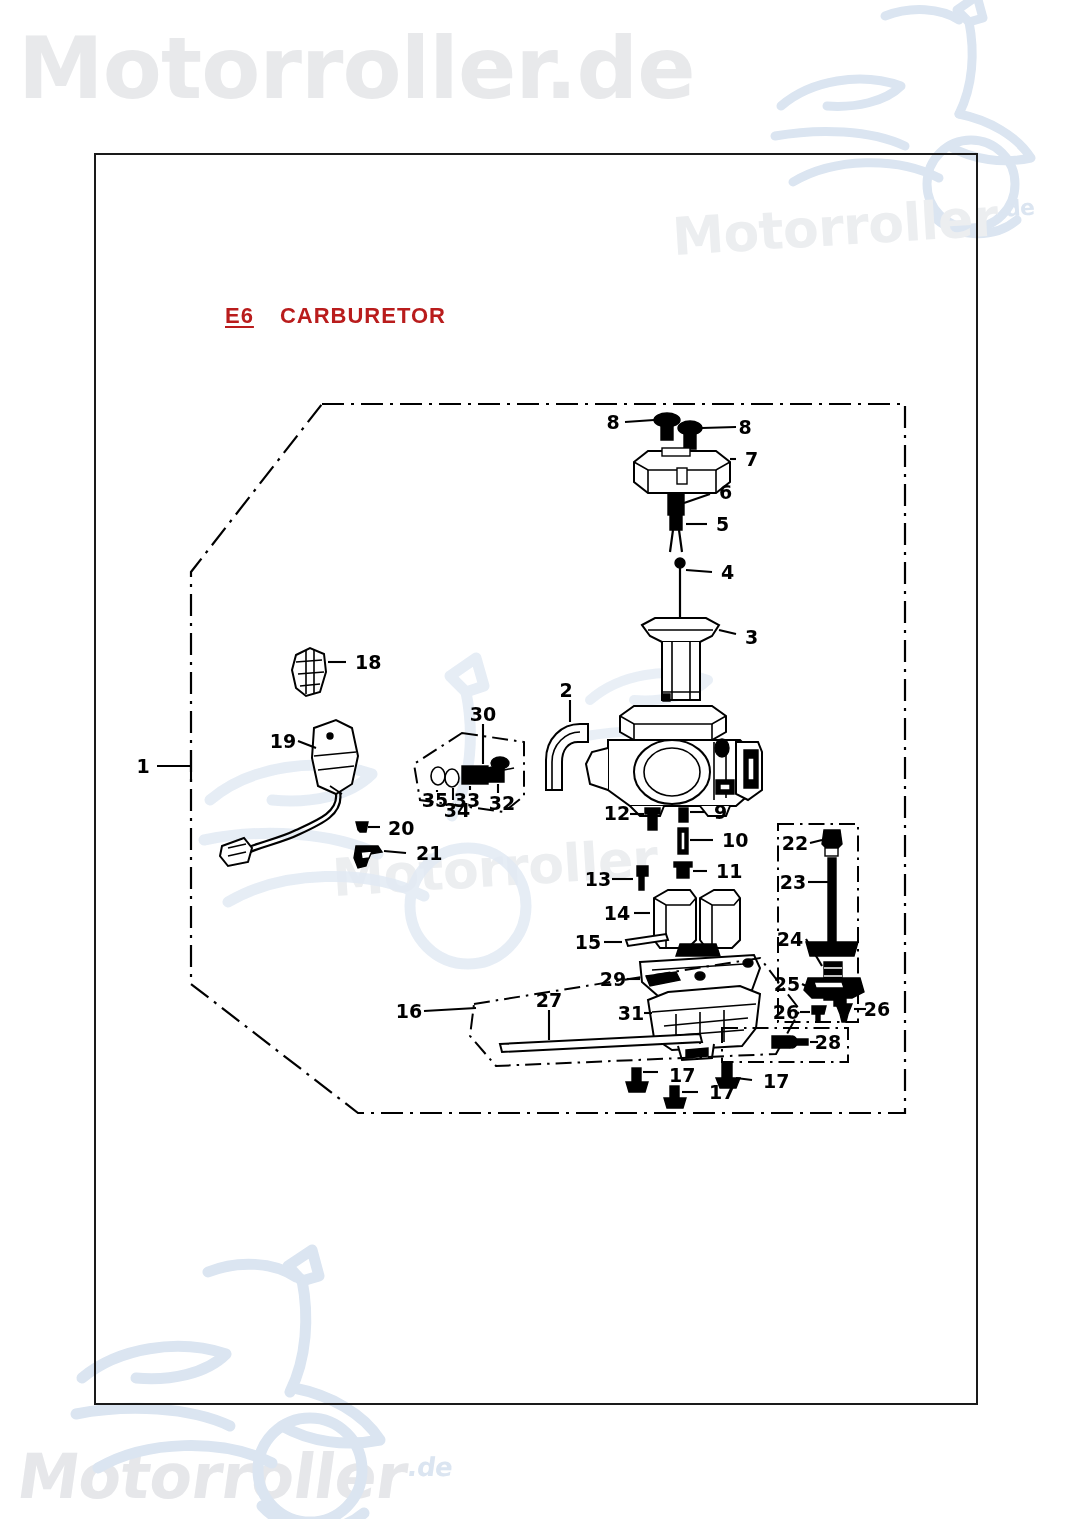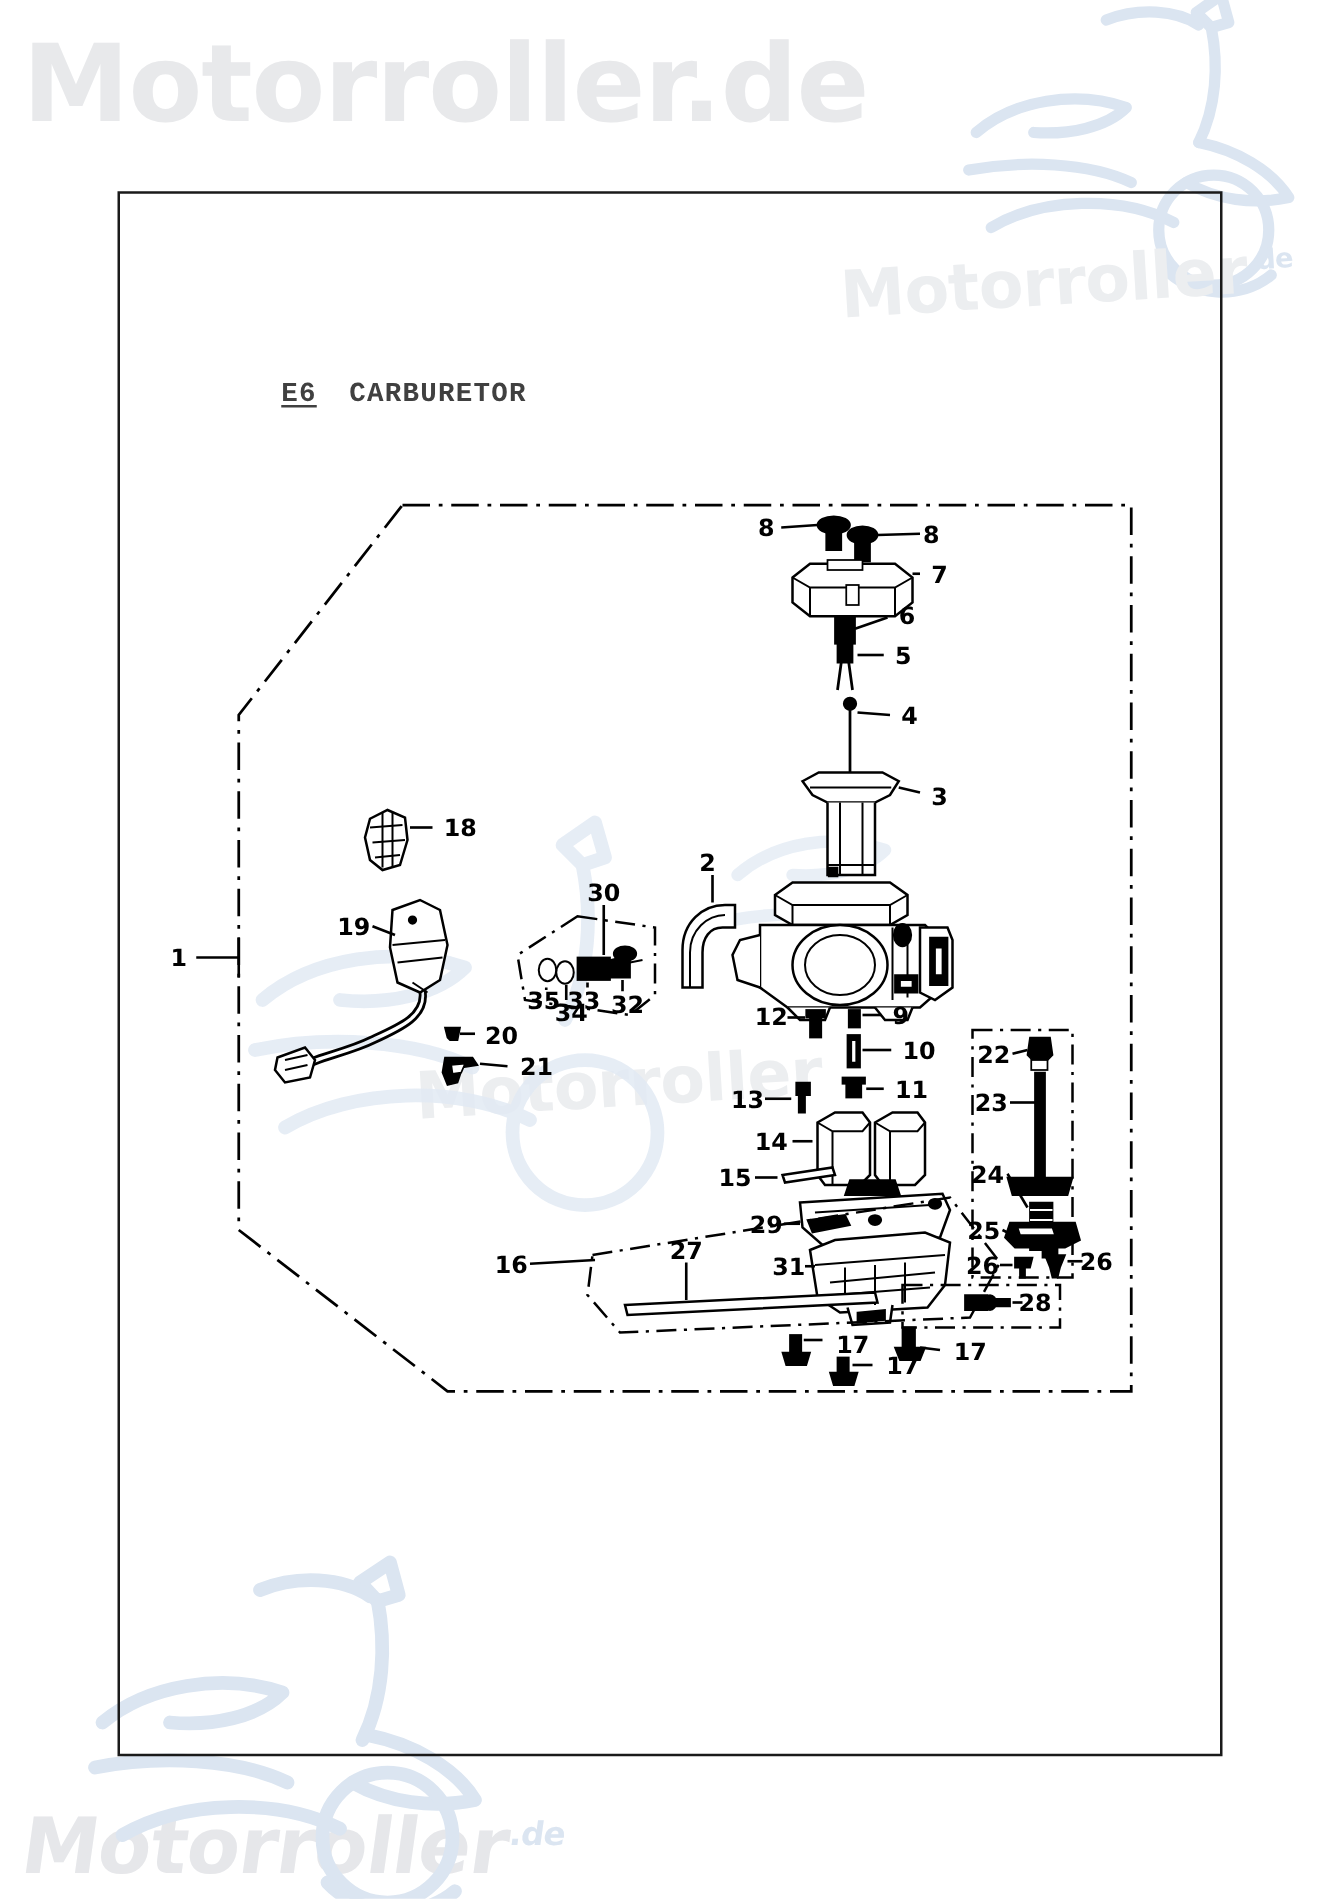--- a/index.html
+++ b/index.html
@@ -78,25 +78,25 @@
     border: 2px solid #1a1a1a;
     box-sizing: border-box;
     background: transparent;
   }
 
   
   #diagram-title {
     position: absolute;
     left: 225px;
     top: 303px;
-    font-family: Liberation Mono, monospace;
+    font-family: Liberation Sans, sans-serif;
     font-size: 22px;
     font-weight: 700;
     letter-spacing: 1px;
-    color: #404040;
+    color: #b91c1c;
     white-space: nowrap;
     text-align: right;
   }
   #diagram-title .code {
     text-decoration: underline;
     text-underline-offset: 3px;
     margin-right: 26px;
   }
 
   

